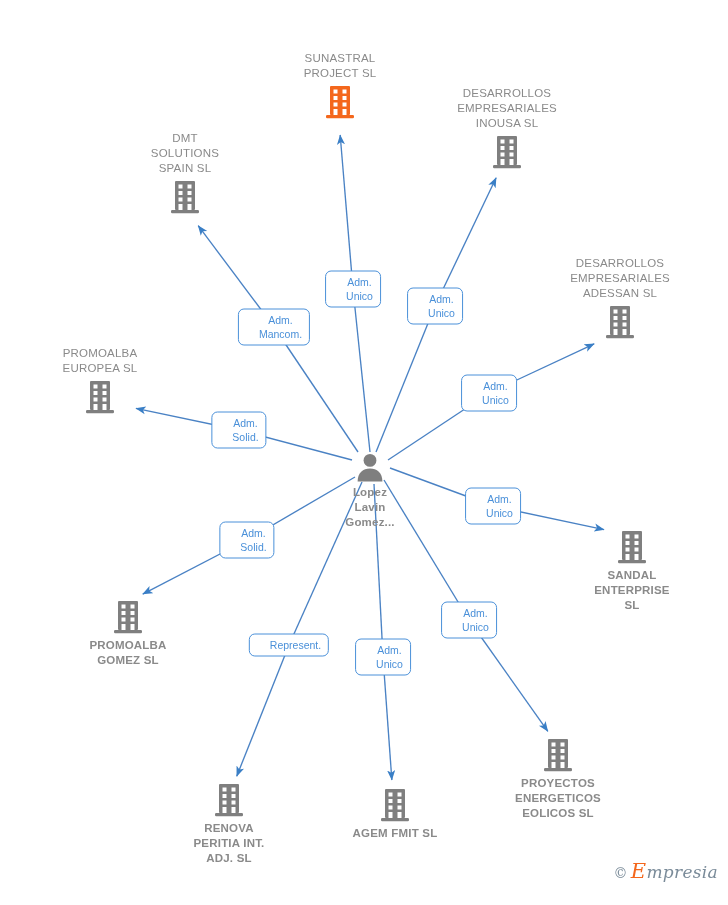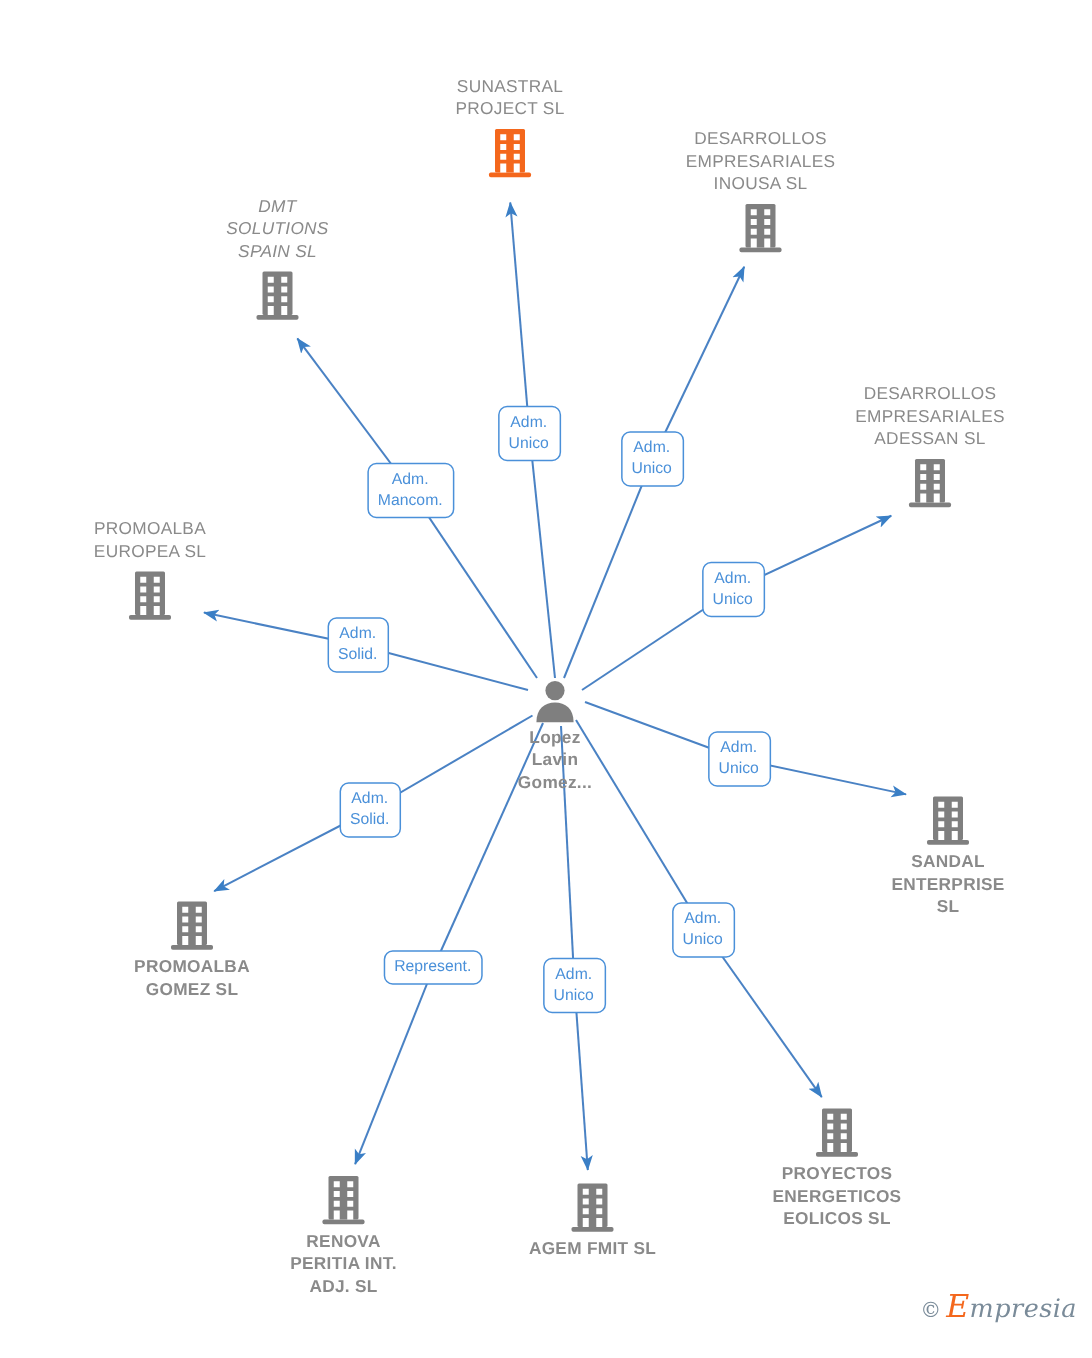--- a/index.html
+++ b/index.html
@@ -52,21 +52,21 @@
 
   .edge-label {
     position: absolute;
     border: 1.3px solid #4a90d9;
     border-radius: 6px;
     background: #ffffff;
     color: #4a90d9;
     font-size: 10.5px;
     line-height: 14px;
     text-align: center;
-    padding: 3px 7px 4px 6px;
+    padding: 3px 7px 4px 20px;
     white-space: pre-line;
     box-sizing: border-box;
     transform: translate(-50%, -50%);
   }
 
   #watermark {
     position: absolute;
     right: 10px;
     bottom: 6px;
     font-size: 17px;
@@ -167,21 +167,21 @@
             <rect x="9.5" y="5.5" width="4" height="4" fill="#ffffff"></rect>
             <rect x="18.5" y="5.5" width="4" height="4" fill="#ffffff"></rect>
             <rect x="9.5" y="12" width="4" height="4" fill="#ffffff"></rect>
             <rect x="18.5" y="12" width="4" height="4" fill="#ffffff"></rect>
             <rect x="9.5" y="18.5" width="4" height="4" fill="#ffffff"></rect>
             <rect x="18.5" y="18.5" width="4" height="4" fill="#ffffff"></rect>
             <rect x="9.5" y="25" width="4" height="6" fill="#ffffff"></rect>
             <rect x="18.5" y="25" width="4" height="6" fill="#ffffff"></rect>
           </svg></span>
       </div>
-      <div class="node label-top" style="left: 185px; top: 131px; font-style: italic;">
+      <div class="node label-top" style="left: 185px; top: 131px;">
         <span class="lbl">DMT
 SOLUTIONS
 SPAIN  SL</span>
         <span class="ico"><svg width="32" height="36" viewBox="0 0 32 36" aria-hidden="true">
             <rect x="6" y="2" width="20" height="29" rx="1" fill="#7f7f7f"></rect>
             <rect x="2" y="31" width="28" height="3.2" rx="1.2" fill="#7f7f7f"></rect>
             <rect x="9.5" y="5.5" width="4" height="4" fill="#ffffff"></rect>
             <rect x="18.5" y="5.5" width="4" height="4" fill="#ffffff"></rect>
             <rect x="9.5" y="12" width="4" height="4" fill="#ffffff"></rect>
             <rect x="18.5" y="12" width="4" height="4" fill="#ffffff"></rect>

